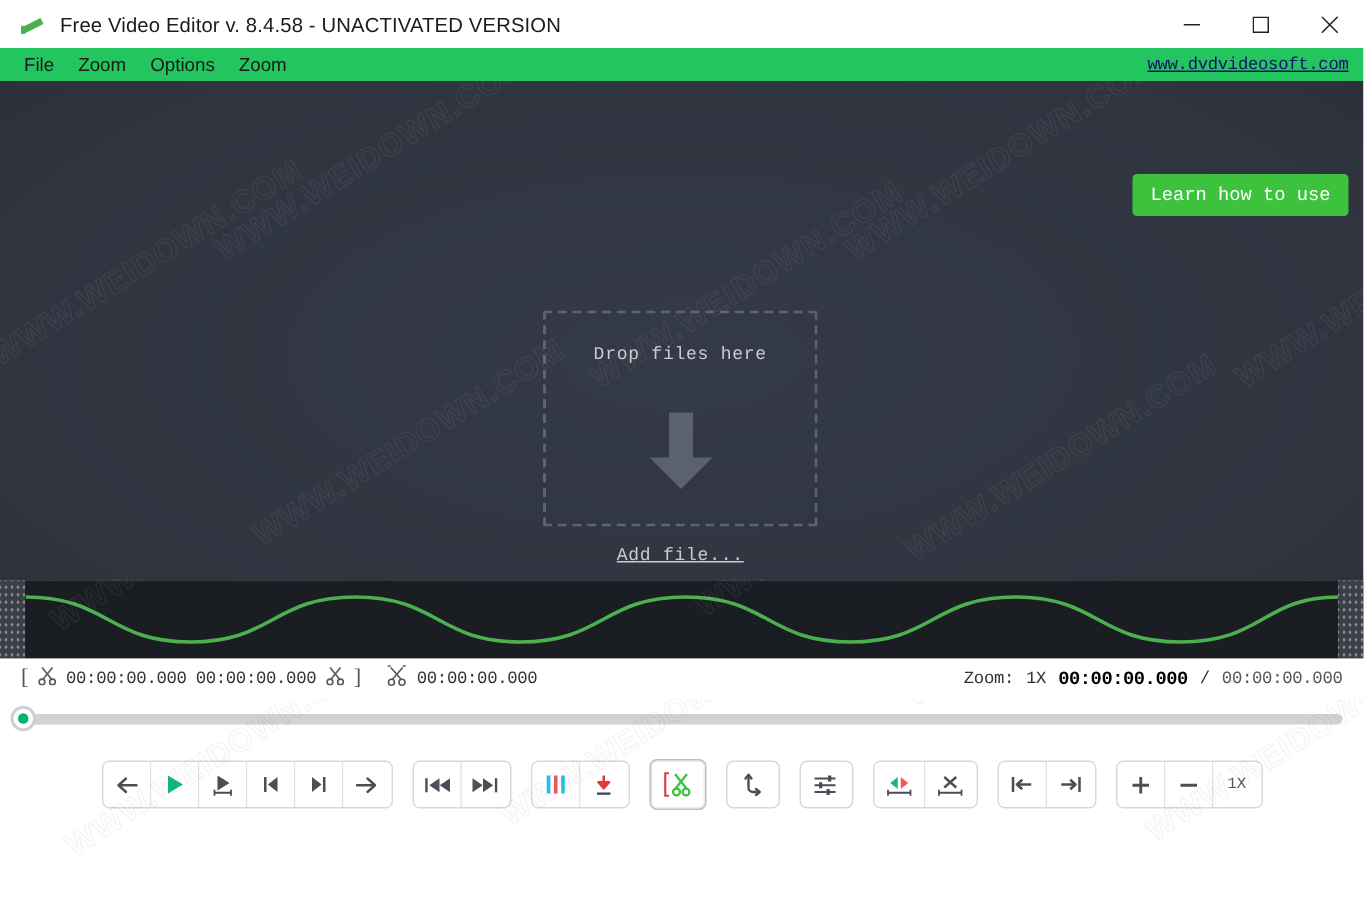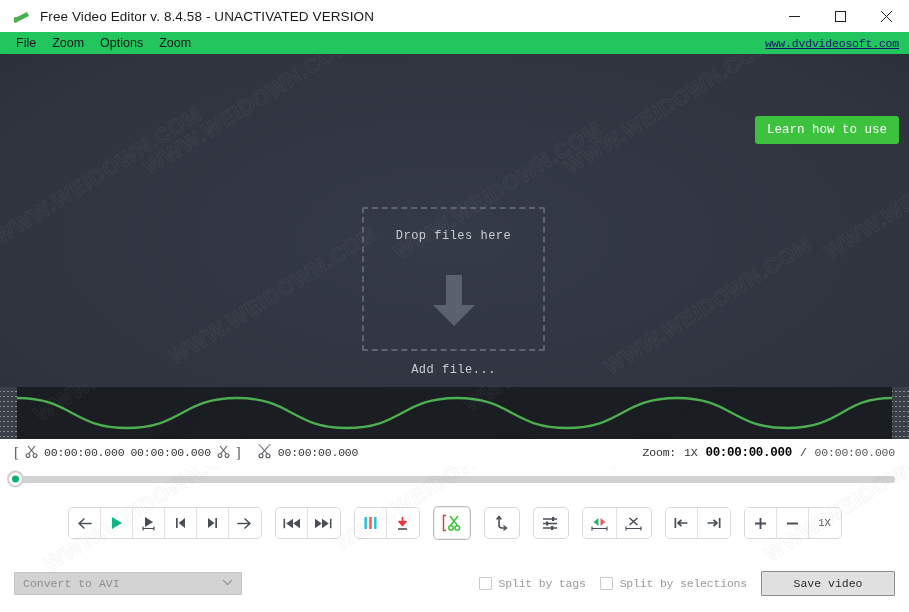--- a/index.html
+++ b/index.html
@@ -51,21 +51,21 @@
     border: 2px dashed #5d636f; border-radius: 2px;
   }
   .drop-label {
     position: absolute; top: 20px; left: 0; right: 0; text-align: center;
     color: #c7ccd4; font-size: 12px; font-family: "Liberation Mono", monospace; letter-spacing: .5px;
   }
   .drop-arrow { position: absolute; left: 50%; top: 60px; transform: translateX(-50%); }
   .add-file {
     position: absolute; left: 362px; top: 309px; width: 183px; text-align: center;
     color: #c7ccd4; font-size: 12px; font-family: "Liberation Mono", monospace;
-    letter-spacing: .5px;
+    text-decoration: underline; letter-spacing: .5px;
   }
 
   
   .wave-wrap { flex: 0 0 52px; position: relative; background: #15171b; display: flex; }
   .wave-grip {
     width: 17px; background: #3b3f47; position: relative; flex: 0 0 17px;
     background-image: radial-gradient(circle, #8a8f98 0.9px, transparent 1.1px);
     background-size: 4px 5px; background-position: 2px 2px;
   }
   .wave-canvas { flex: 1; position: relative; overflow: hidden; background: #1a1d22; }
@@ -410,41 +410,20 @@
         <svg width="13" height="13" viewBox="0 0 13 13">
             <path d="M1 6.5 H12" stroke="#4a4f57" stroke-width="1.9"></path>
           </svg>
       </div>
       <div class="tbtn">
         <span class="lbl">1X</span>
       </div>
     </div>
   </div>
 
-  <div class="bottombar">
-    <div class="format-select">
-      <span>Convert to AVI</span>
-      <span class="caret">
-        <svg width="11" height="7" viewBox="0 0 11 7">
-            <path d="M1 1 L5.5 5.5 L10 1" stroke="#9a9a9a" stroke-width="1.3" fill="none"></path>
-          </svg>
-      </span>
-    </div>
-    <div class="bottom-right">
-      <div class="cbx-row">
-        <span class="cbx"></span>
-        <span class="cbx-label">Split by tags</span>
-      </div>
-      <div class="cbx-row">
-        <span class="cbx"></span>
-        <span class="cbx-label">Split by selections</span>
-      </div>
-      <div class="save-btn">Save video</div>
-    </div>
-  </div>
 
   <div class="wm-layer" style="top:386px;">
     <div class="wm" style="left:30px;  top:20px;">WWW.WEIDOWN.COM</div>
     <div class="wm dark" style="left:150px; top:50px;">WWW.WEIDOWN.COM</div>
     <div class="wm dark" style="left:330px; top:150px;">WWW.WEIDOWN.COM</div>
     <div class="wm" style="left:460px; top:10px;">WWW.WEIDOWN.COM</div>
     <div class="wm dark" style="left:600px; top:70px;">WWW.WEIDOWN.COM</div>
     <div class="wm dark" style="left:760px; top:160px;">WWW.WEIDOWN.COM</div>
     <div class="wm dark" style="left:40px;  top:170px;">WWW.WEIDOWN.COM</div>
   </div>

